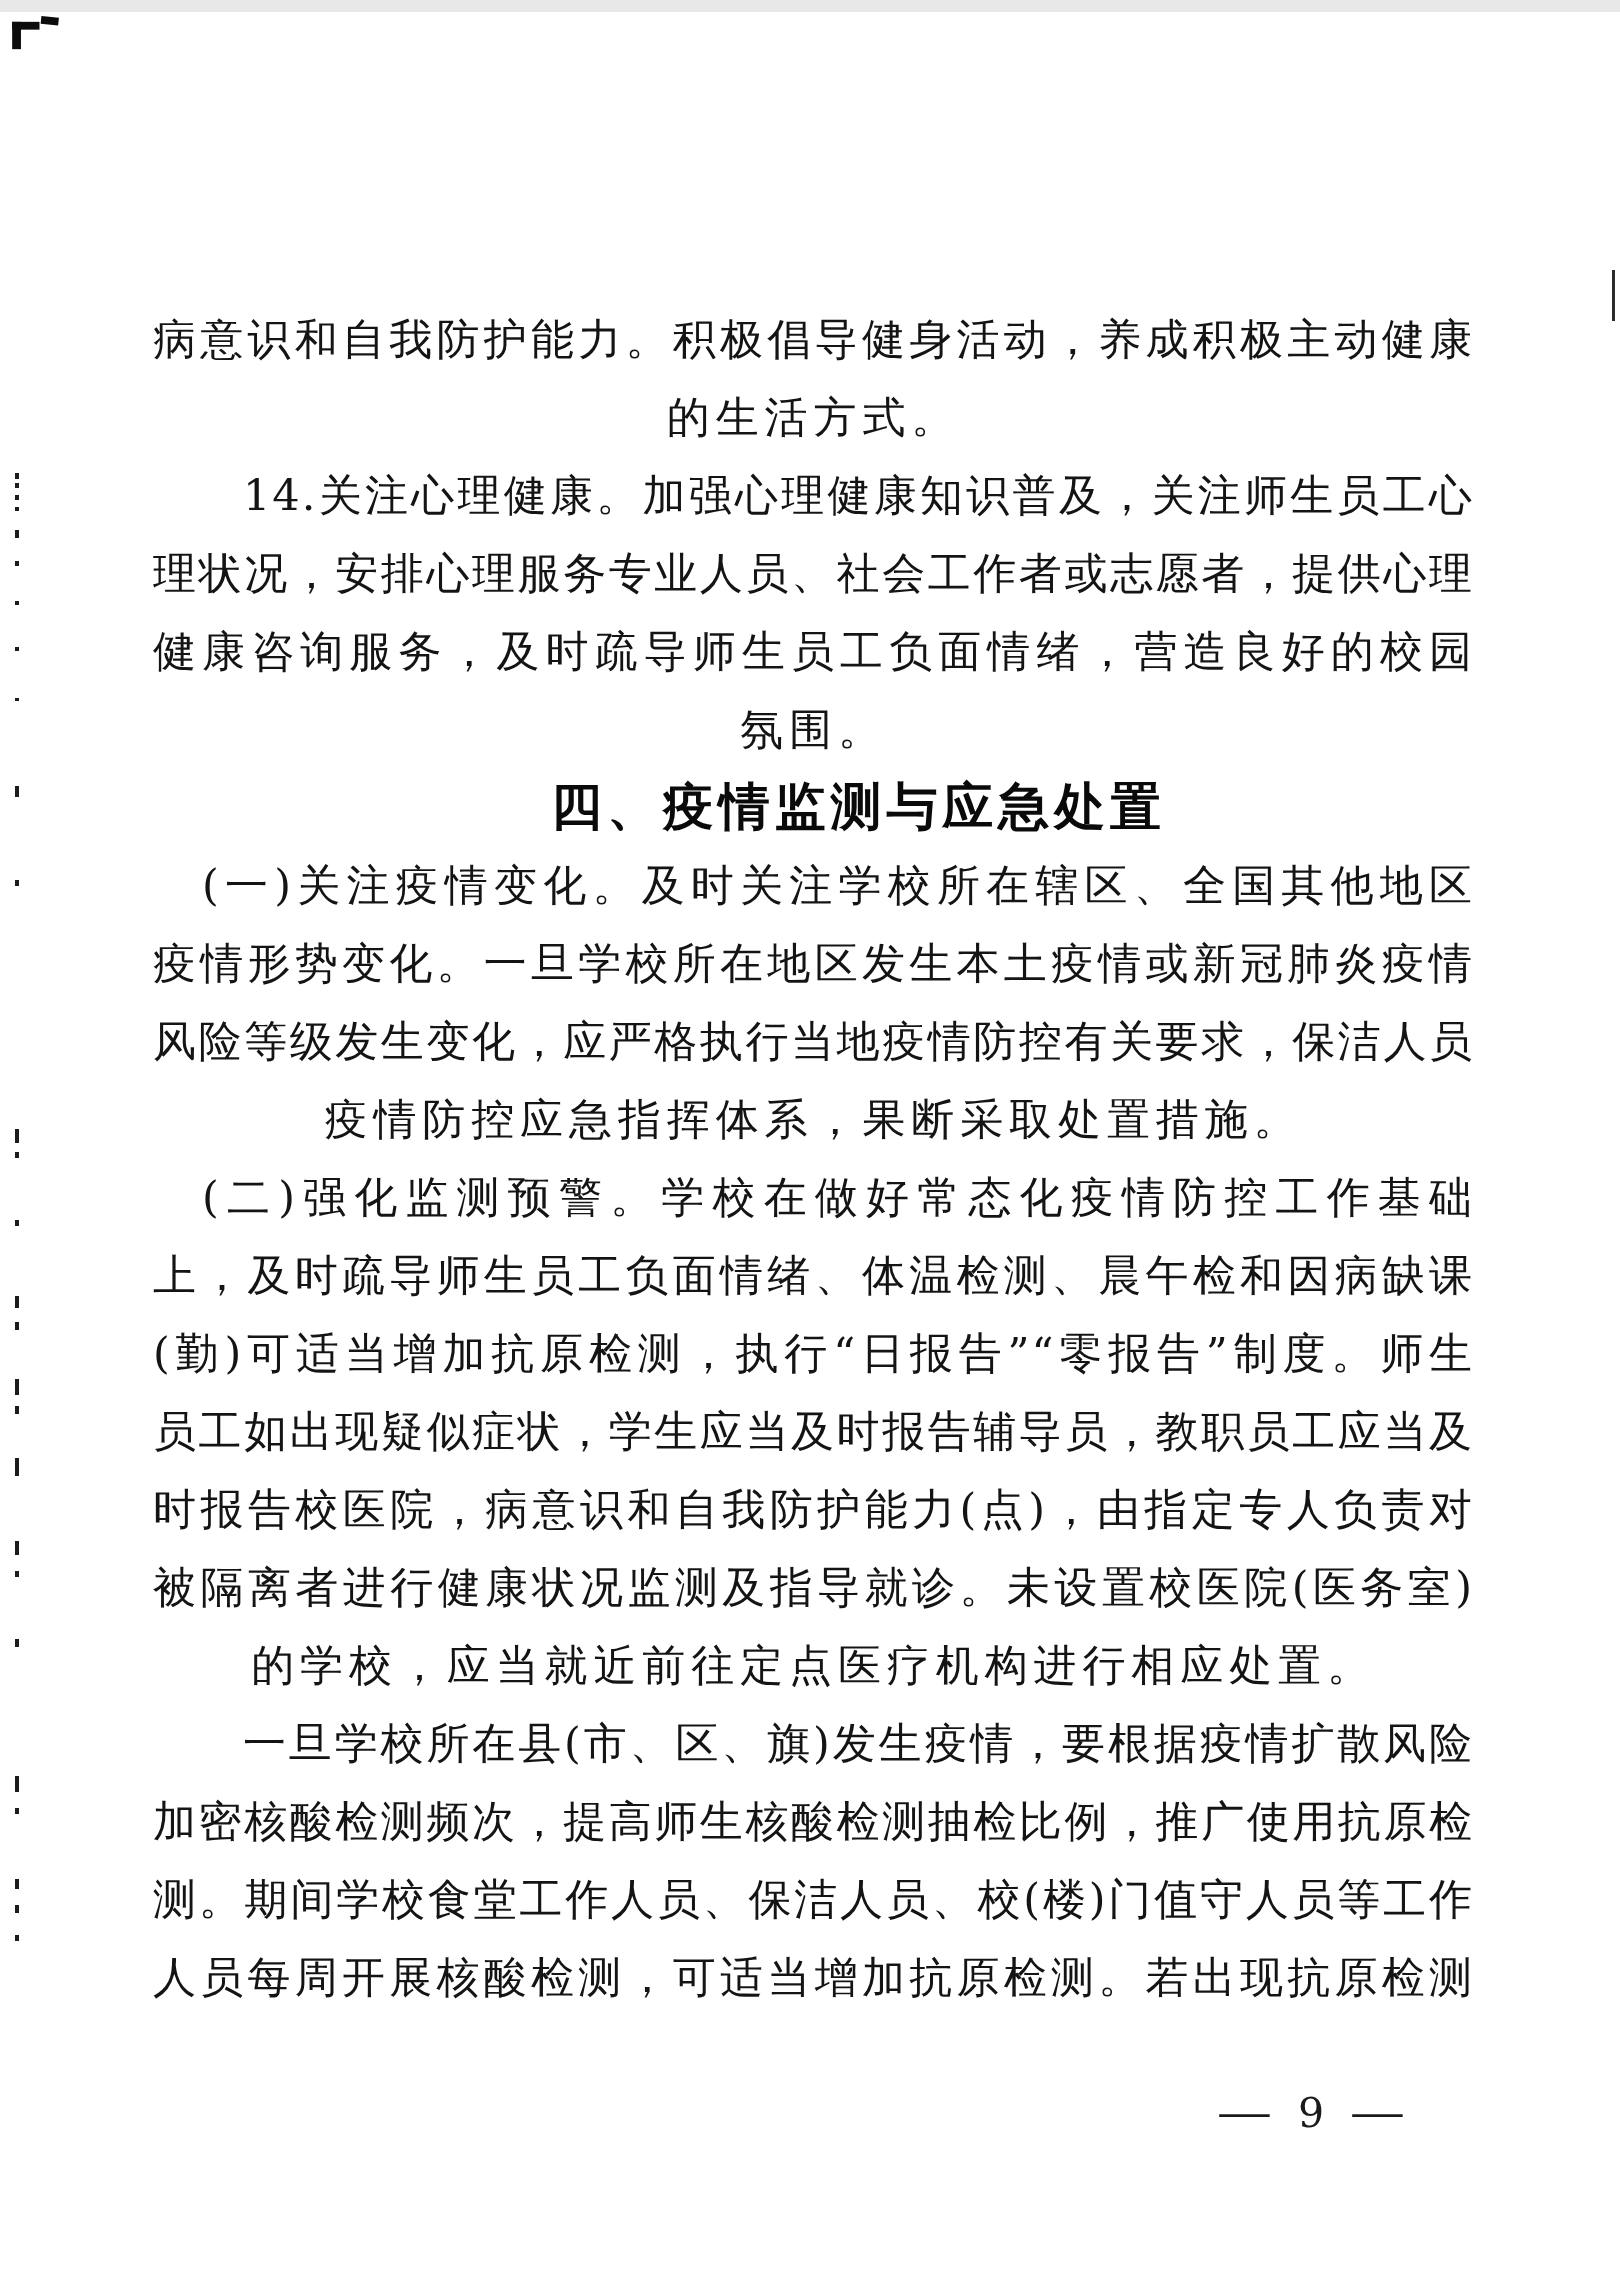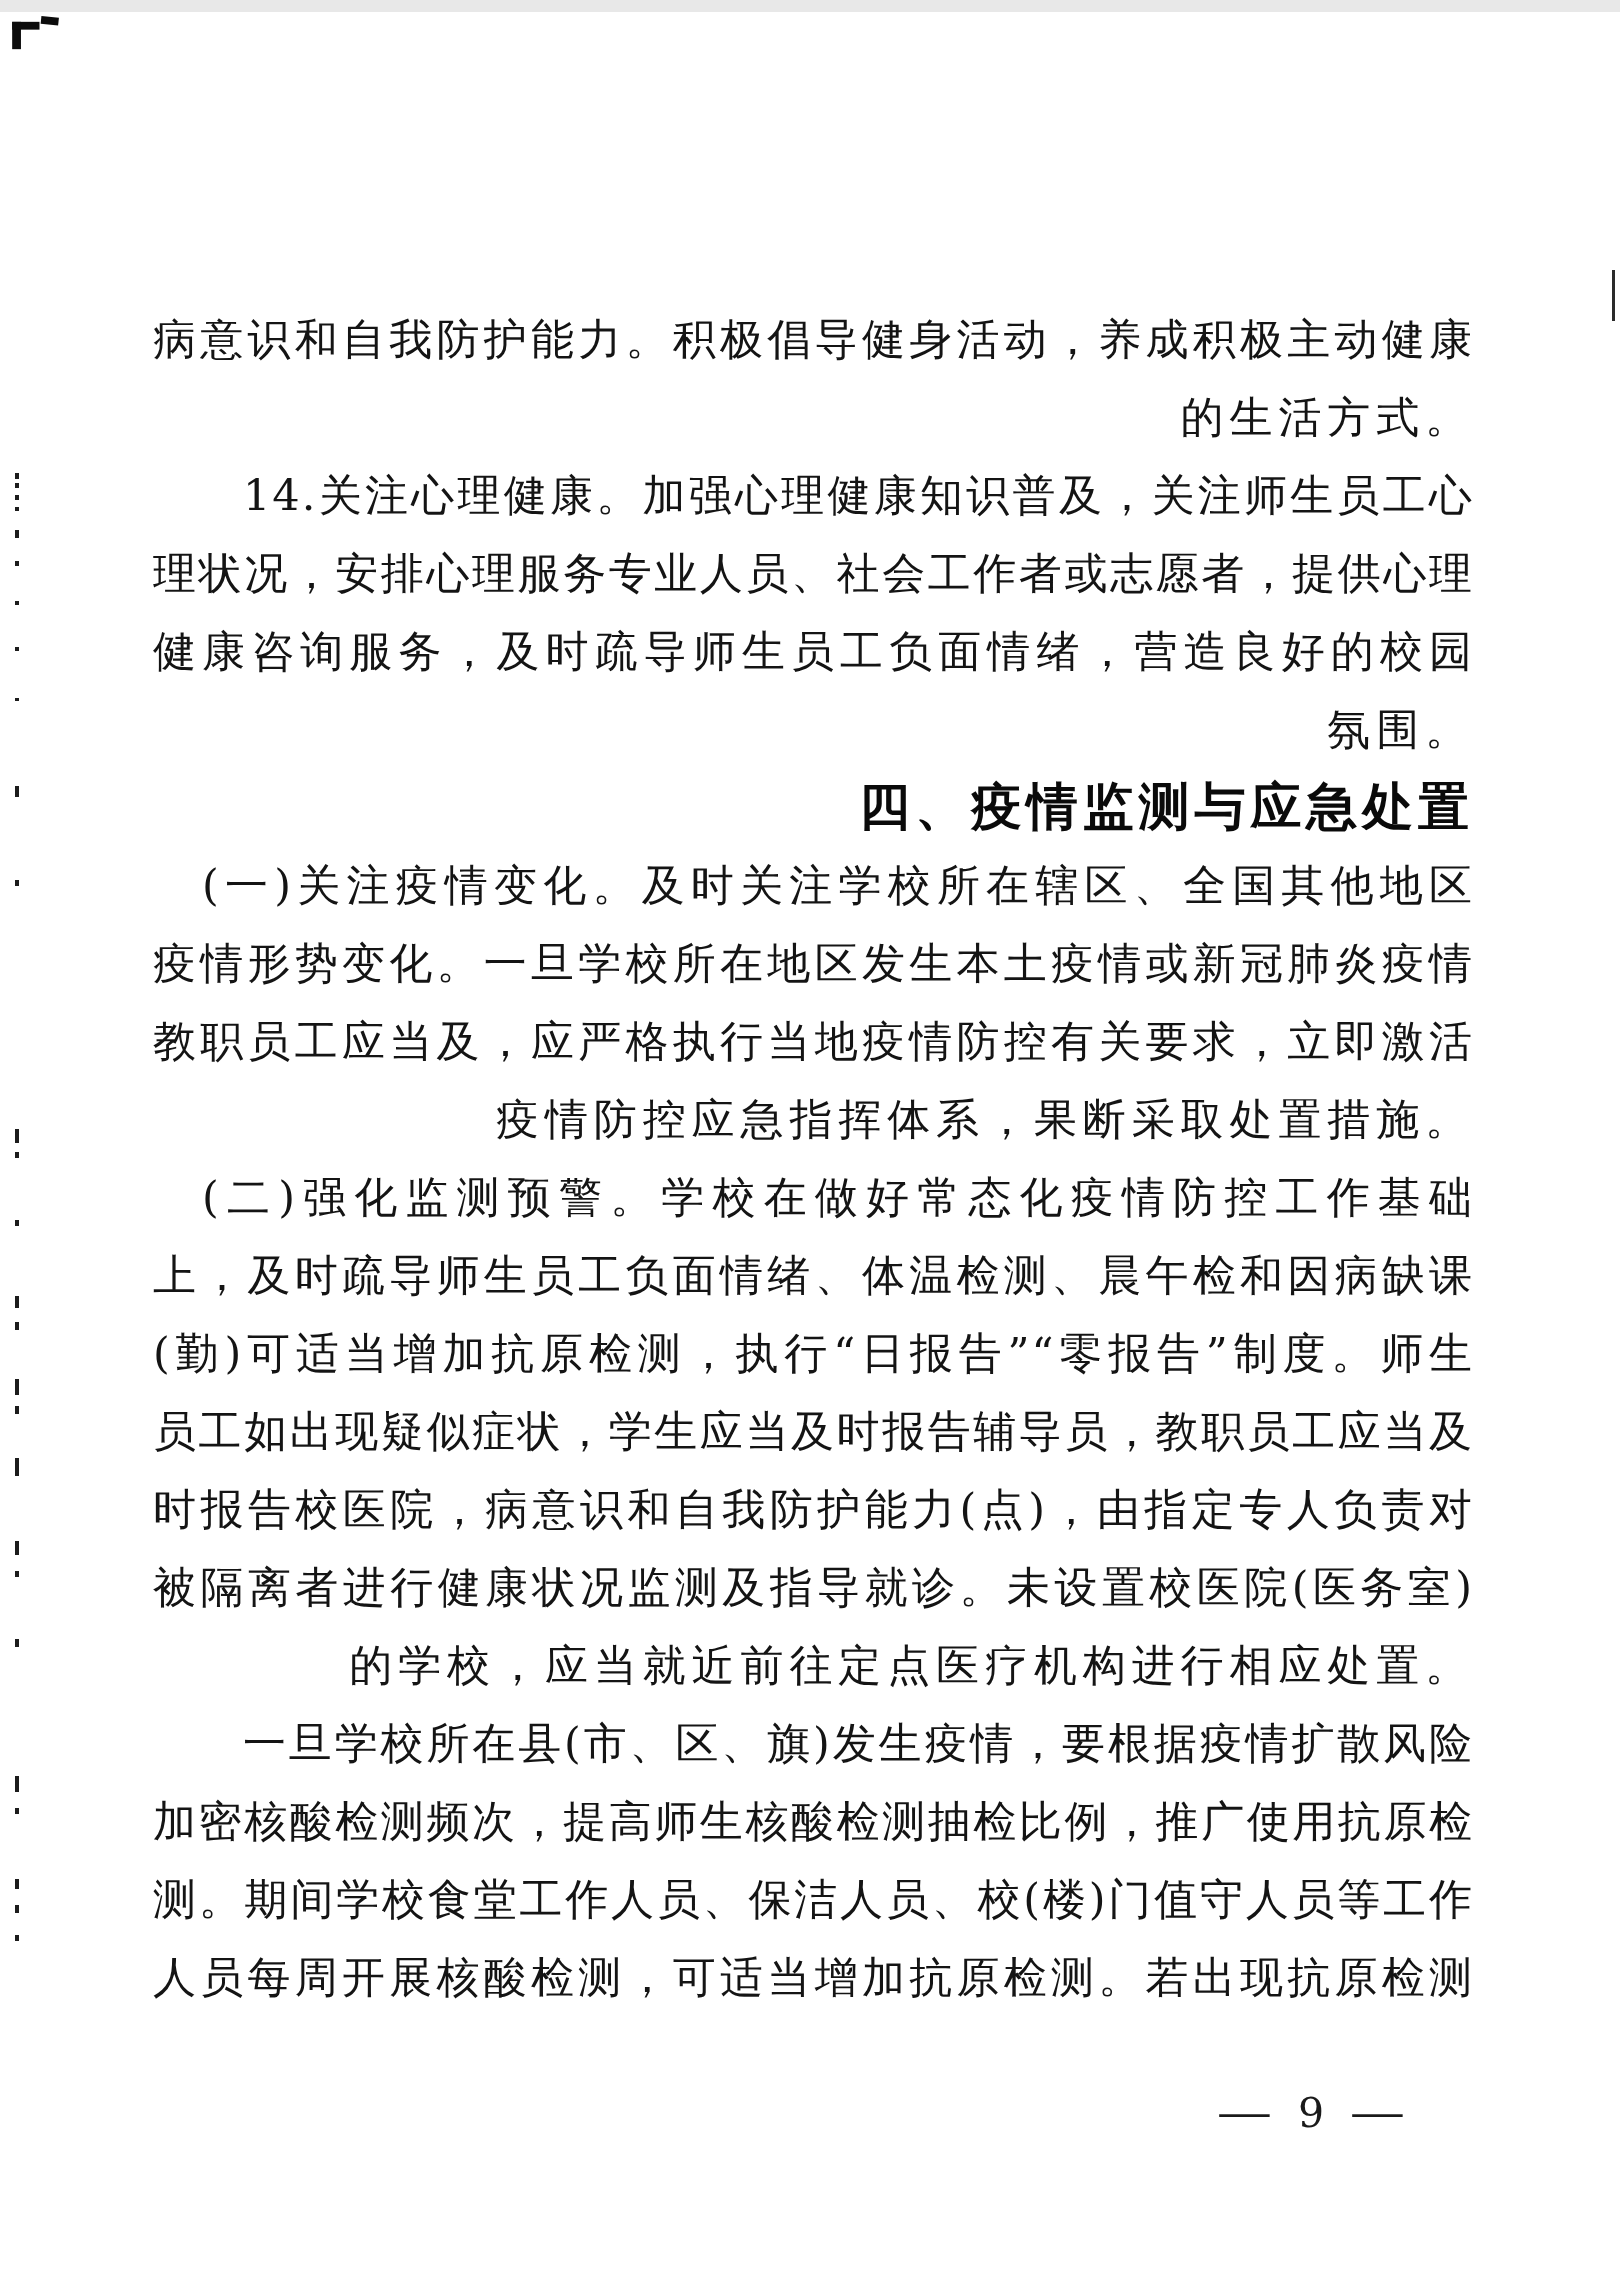--- a/index.html
+++ b/index.html
@@ -16,21 +16,21 @@
     position:absolute;
     left:153px;top:288px;
     width:1321px;
   }
   .line{
     height:78px;
     line-height:78px;
     font-size:43px;
     letter-spacing:5.9px;
     white-space:nowrap;
-    text-align:right;
+    text-align:center;
   }
   .line.justify{
     white-space:normal;
     text-align:justify;
     text-align-last:justify;
     letter-spacing:2px;
   }
   .line.indent-normal{padding-left:90px;}
   .line.indent-small{padding-left:49px;}
   .line.heading{
@@ -111,21 +111,21 @@
   <div class="content" id="document-body">
       <div class="line justify">病意识和自我防护能力。积极倡导健身活动，养成积极主动健康</div>
       <div class="line">的生活方式。</div>
       <div class="line justify indent-normal">14.关注心理健康。加强心理健康知识普及，关注师生员工心</div>
       <div class="line justify">理状况，安排心理服务专业人员、社会工作者或志愿者，提供心理</div>
       <div class="line justify">健康咨询服务，及时疏导师生员工负面情绪，营造良好的校园</div>
       <div class="line">氛围。</div>
       <div class="line heading indent-normal">四、疫情监测与应急处置</div>
       <div class="line justify indent-small">(一)关注疫情变化。及时关注学校所在辖区、全国其他地区</div>
       <div class="line justify">疫情形势变化。一旦学校所在地区发生本土疫情或新冠肺炎疫情</div>
-      <div class="line justify">教职员工应当及，应严格执行当地疫情防控有关要求，立即激活</div>
+      <div class="line justify">风险等级发生变化，应严格执行当地疫情防控有关要求，保洁人员</div>
       <div class="line">疫情防控应急指挥体系，果断采取处置措施。</div>
       <div class="line justify indent-small">(二)强化监测预警。学校在做好常态化疫情防控工作基础</div>
       <div class="line justify">上，及时疏导师生员工负面情绪、体温检测、晨午检和因病缺课</div>
       <div class="line justify">(勤)可适当增加抗原检测，执行“日报告”“零报告”制度。师生</div>
       <div class="line justify">员工如出现疑似症状，学生应当及时报告辅导员，教职员工应当及</div>
       <div class="line justify">时报告校医院，病意识和自我防护能力(点)，由指定专人负责对</div>
       <div class="line justify">被隔离者进行健康状况监测及指导就诊。未设置校医院(医务室)</div>
       <div class="line">的学校，应当就近前往定点医疗机构进行相应处置。</div>
       <div class="line justify indent-normal">一旦学校所在县(市、区、旗)发生疫情，要根据疫情扩散风险</div>
       <div class="line justify">加密核酸检测频次，提高师生核酸检测抽检比例，推广使用抗原检</div>

